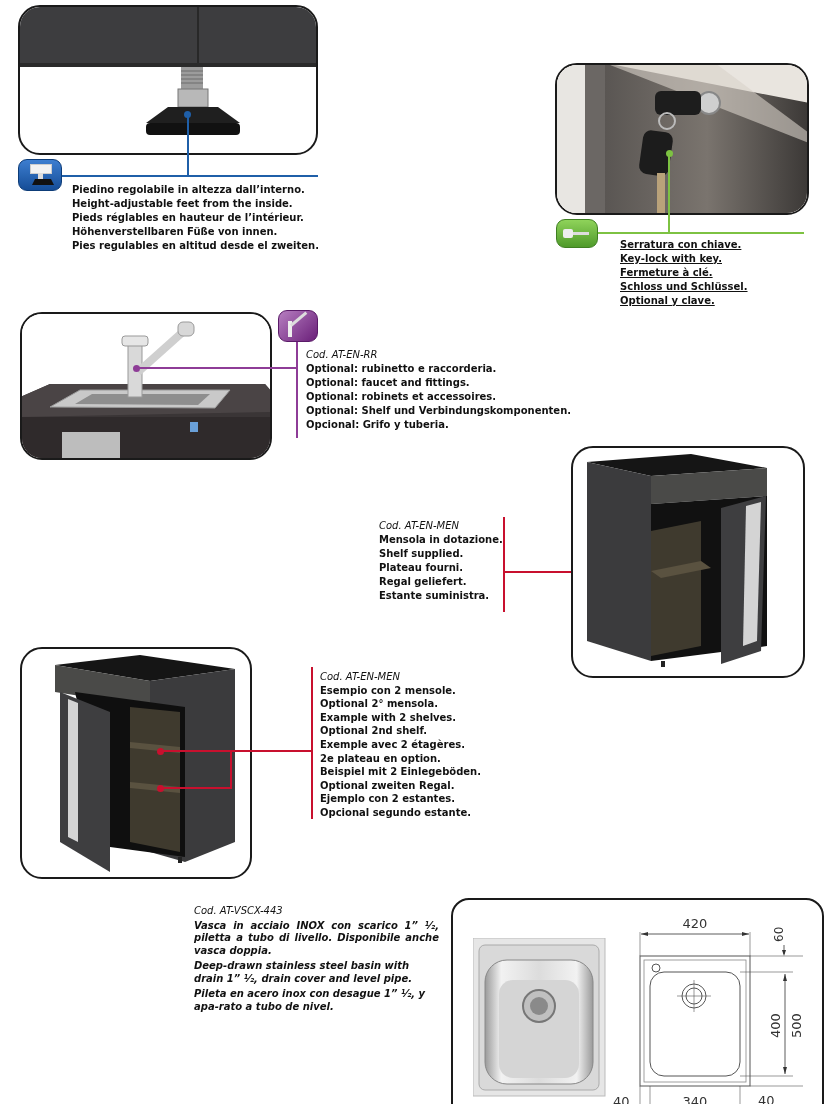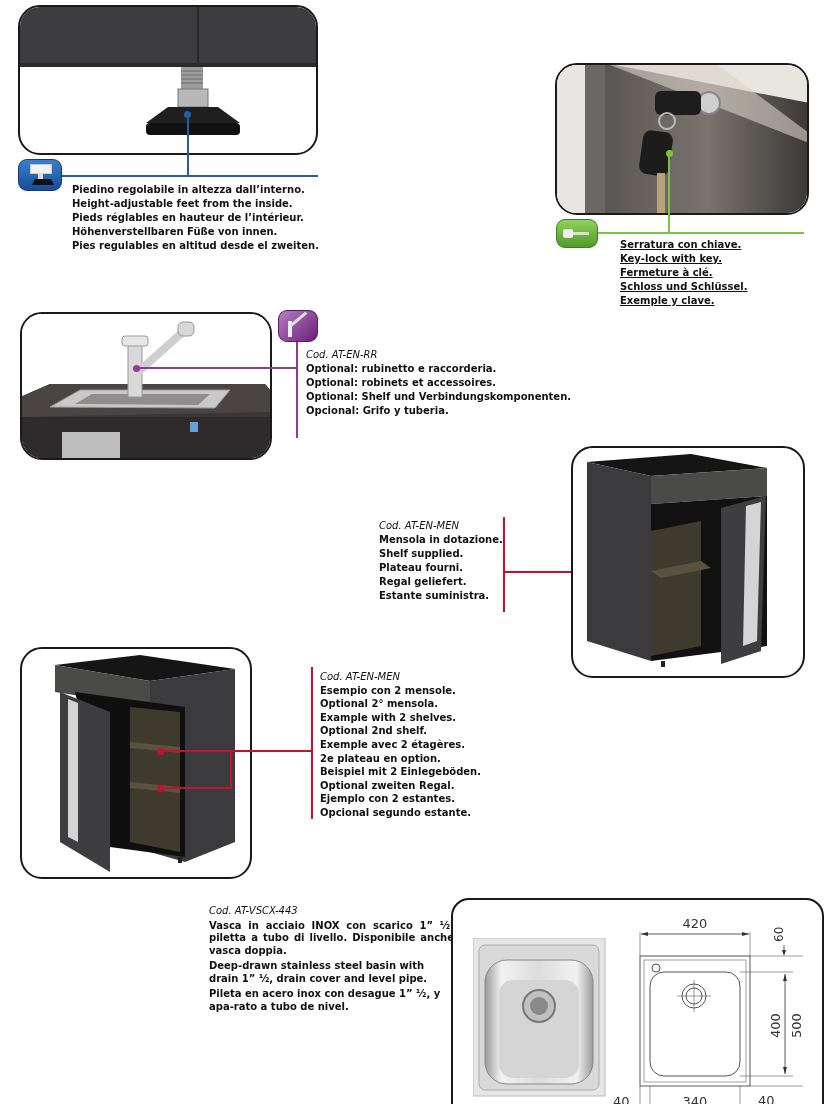--- a/index.html
+++ b/index.html
@@ -4,21 +4,21 @@
 <style>
   html,body{margin:0;padding:0;background:#fff;}
   body{width:840px;height:1104px;position:relative;overflow:hidden;font-family:"DejaVu Sans",sans-serif;color:#111;}
   .frame{position:absolute;border:2px solid #1a1a1a;border-radius:22px;background:#fff;overflow:hidden;box-sizing:border-box;}
   .txt{position:absolute;font-size:10px;line-height:14px;font-weight:bold;white-space:nowrap;}
   .txt .code{font-style:italic;font-weight:normal;}
   .line{position:absolute;}
   .dot{position:absolute;width:7px;height:7px;border-radius:50%;}
   .icon{position:absolute;border-radius:9px;box-sizing:border-box;}
   .para{white-space:normal;}
-  .para p{margin:0 0 3px 0;}
+  .para p{margin:0 0 3px 0;font-style:italic;}
 </style>
 </head>
 <body>
 
 <div class="frame" style="left:18px;top:5px;width:300px;height:150px;">
   <svg width="300" height="150" style="position:absolute;left:-2px;top:-2px;">
     <rect x="0" y="0" width="300" height="62" fill="#3d3d3f"></rect>
     <line x1="180" y1="0" x2="180" y2="62" stroke="#222" stroke-width="1.5"></line>
     <rect x="0" y="58" width="300" height="4" fill="#2a2a2a"></rect>
     <rect x="163" y="62" width="22" height="24" fill="#9c9c9c"></rect>
@@ -75,21 +75,21 @@
 <div class="line" style="left:598px;top:232px;width:206px;height:2px;background:#7dc242;"></div>
 <div class="icon" style="left:556px;top:219px;width:42px;height:29px;background:linear-gradient(#8fd35a,#4f9a2a);border:1px solid #3f7f22;">
   <div style="position:absolute;left:6px;top:9px;width:10px;height:9px;background:#eee;border-radius:2px;"></div>
   <div style="position:absolute;left:16px;top:12px;width:16px;height:3px;background:#ddd;"></div>
 </div>
 <div class="txt" style="left:620px;top:238px;text-decoration:underline;">
   <div>Serratura  con chiave.</div>
   <div>Key-lock with key.</div>
   <div>Fermeture à clé.</div>
   <div>Schloss und Schlüssel.</div>
-  <div>Exemple y clave.</div>
+  <div>Optional y clave.</div>
 </div>
 
 <div class="frame" style="left:20px;top:312px;width:252px;height:148px;">
   <svg width="252" height="148" style="position:absolute;left:-2px;top:-2px;">
     <rect width="252" height="148" fill="#fff"></rect>
     <polygon points="0,85 30,72 245,72 252,80 252,148 0,148" fill="#3a3536"></polygon>
     <polygon points="0,85 30,72 245,72 252,80 252,100 0,105" fill="#4a4445"></polygon>
     <polygon points="30,95 60,78 210,78 195,96" fill="#c9c9c9" stroke="#999"></polygon>
     <polygon points="55,92 72,82 190,82 178,93" fill="#8e8e8e"></polygon>
     <rect x="0" y="105" width="252" height="43" fill="#2f2a2b"></rect>
@@ -104,20 +104,21 @@
 <div class="dot" style="left:133px;top:365px;background:#8e3c97;"></div>
 <div class="line" style="left:137px;top:367px;width:160px;height:2px;background:#8e3c97;"></div>
 <div class="line" style="left:296px;top:341px;width:2px;height:97px;background:#8e3c97;"></div>
 <div class="icon" style="left:278px;top:310px;width:40px;height:32px;background:linear-gradient(135deg,#b67ec0,#6a1f79);border:1px solid #5a1a68;">
   <div style="position:absolute;left:9px;top:10px;width:4px;height:16px;background:#eee;"></div>
   <div style="position:absolute;left:12px;top:13px;width:20px;height:3px;background:#ddd;transform:rotate(-40deg);transform-origin:left;"></div>
 </div>
 <div class="txt" style="left:306px;top:348px;">
   <div class="code">Cod. AT-EN-RR</div>
   <div>Optional: rubinetto e raccorderia.</div>
+  <div>Optional: faucet and fittings.</div>
   <div>Optional: robinets et accessoires.</div>
   <div>Optional: Shelf und Verbindungskomponenten.</div>
   <div>Opcional: Grifo y  tuberia.</div>
 </div>
 
 <div class="txt" style="left:379px;top:519px;">
   <div class="code">Cod. AT-EN-MEN</div>
   <div>Mensola in dotazione.</div>
   <div>Shelf supplied.</div>
   <div>Plateau fourni.</div>
@@ -169,21 +170,21 @@
   <div>Example with 2 shelves.</div>
   <div>Optional 2nd shelf.</div>
   <div>Exemple avec 2 étagères.</div>
   <div>2e plateau en option.</div>
   <div>Beispiel mit 2 Einlegeböden.</div>
   <div>Optional zweiten Regal.</div>
   <div>Ejemplo con 2 estantes.</div>
   <div>Opcional segundo estante.</div>
 </div>
 
-<div class="txt para" style="left:194px;top:905px;width:245px;font-size:10px;line-height:12.5px;margin-left:15px;">
+<div class="txt para" style="left:194px;top:905px;width:245px;font-size:10px;line-height:12.5px;">
   <div class="code" style="margin-bottom:2px;">Cod. AT-VSCX-443</div>
   <p style="text-align:justify;">Vasca  in acciaio INOX con scarico 1” ½, piletta a tubo di livello. Disponibile anche vasca doppia.</p>
   <p>Deep-drawn stainless steel basin with drain 1” ½, drain cover and level pipe.</p>
   <p>Pileta en acero inox con desague 1” ½, y apa-rato a tubo de nivel.</p>
 </div>
 
 <div class="frame" style="left:451px;top:898px;width:373px;height:232px;border-radius:18px;">
 
   <svg width="135" height="160" style="position:absolute;left:20px;top:38px;">
     <defs>

